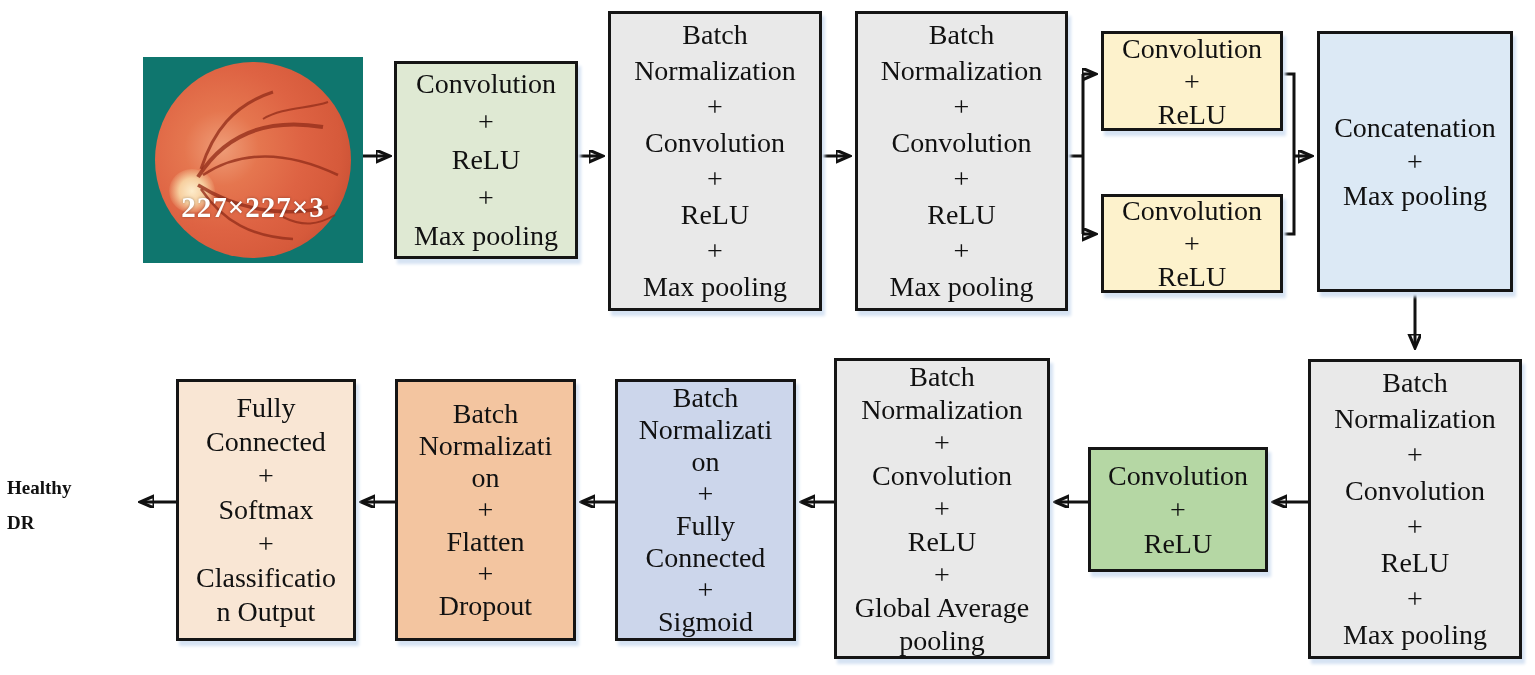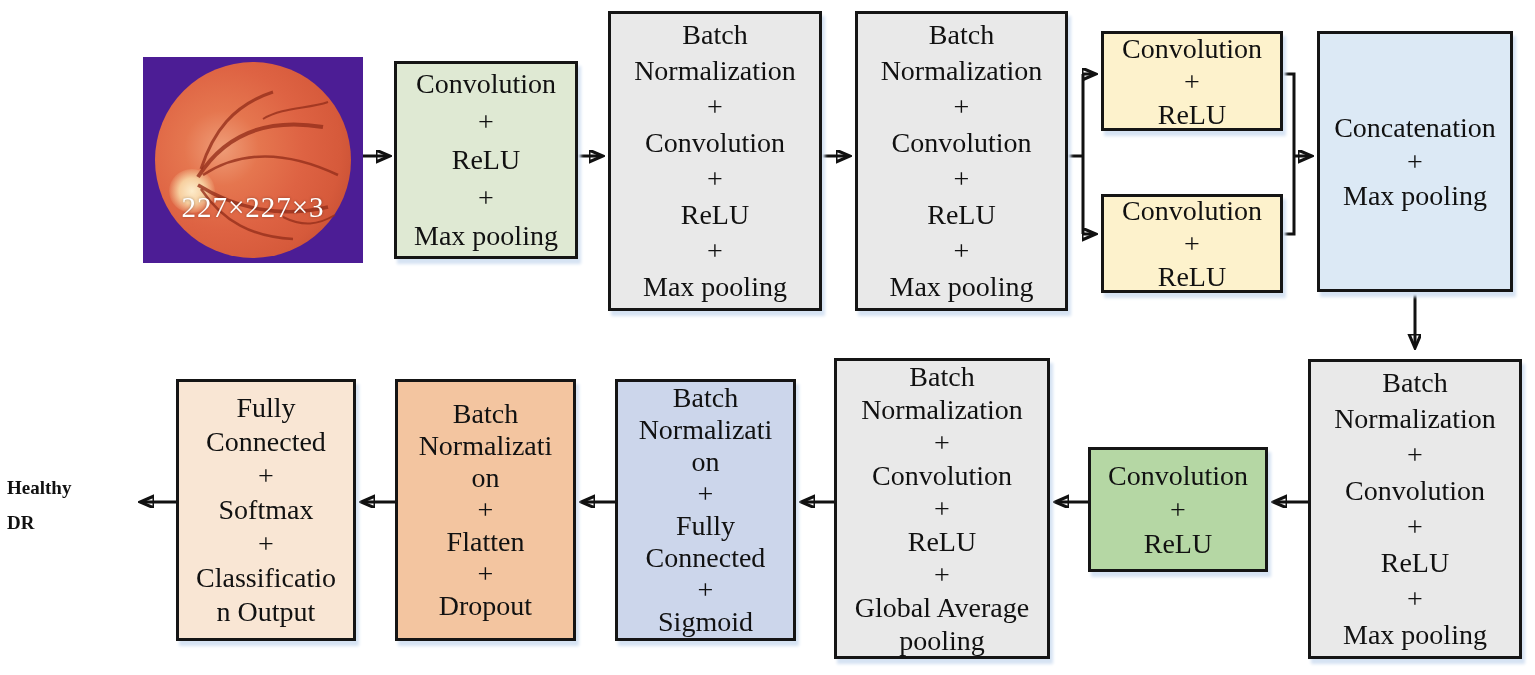--- a/index.html
+++ b/index.html
@@ -41,21 +41,22 @@
   .b-gray3  {left:1308px;top:353px; width:214px; height:300px;}
   .b-green2 {left:1088px;top:441px; width:180px; height:125px;}
   .b-gray4  {left:834px; top:352px; width:216px; height:301px;}
   .b-lav    {left:615px; top:373px; width:181px; height:262px;}
   .b-orange {left:395px; top:373px; width:181px; height:262px;}
   .b-peach  {left:176px; top:373px; width:180px; height:262px;}
 
   
   .fundus{
     position:absolute;left:143px;top:57px;width:220px;height:206px;
-    background:#4c1d95;
+    background:#0f766e;
+    font-weight:bold;
   }
   .eye{
     position:absolute;left:12px;top:5px;width:196px;height:196px;border-radius:50%;
     background:radial-gradient(circle at 34% 44%, #ef9d78 0%, #e5764f 22%, #de6343 48%, #d65a3b 70%, #bf4930 92%, #a63c26 100%);
   }
   .disc{
     position:absolute;left:26px;top:112px;width:46px;height:44px;border-radius:50%;
     background:radial-gradient(circle, #fdeccb 0%, #f7cf9f 40%, rgba(243,170,120,0) 75%);
   }
   .vessels{position:absolute;left:0;top:0;width:220px;height:206px;}

